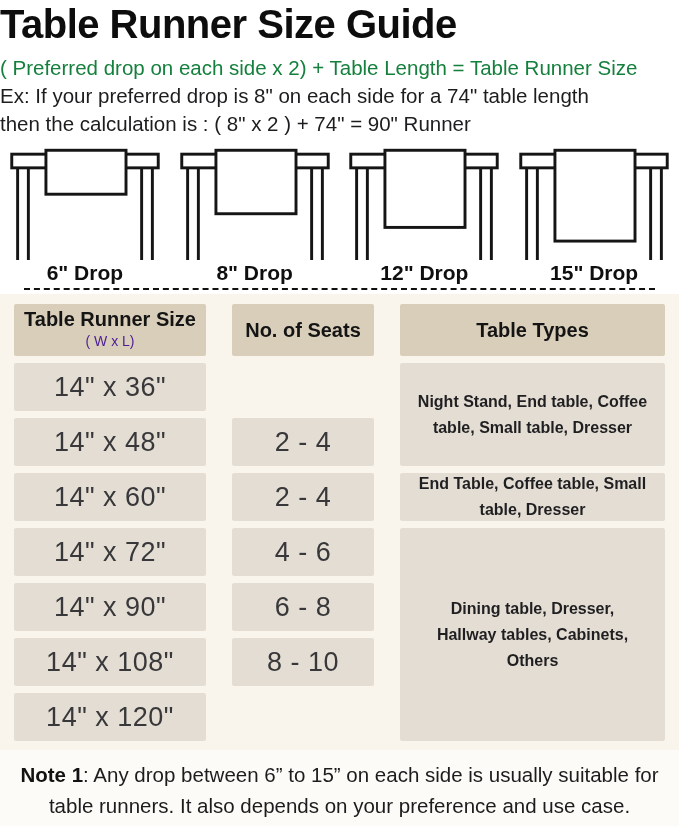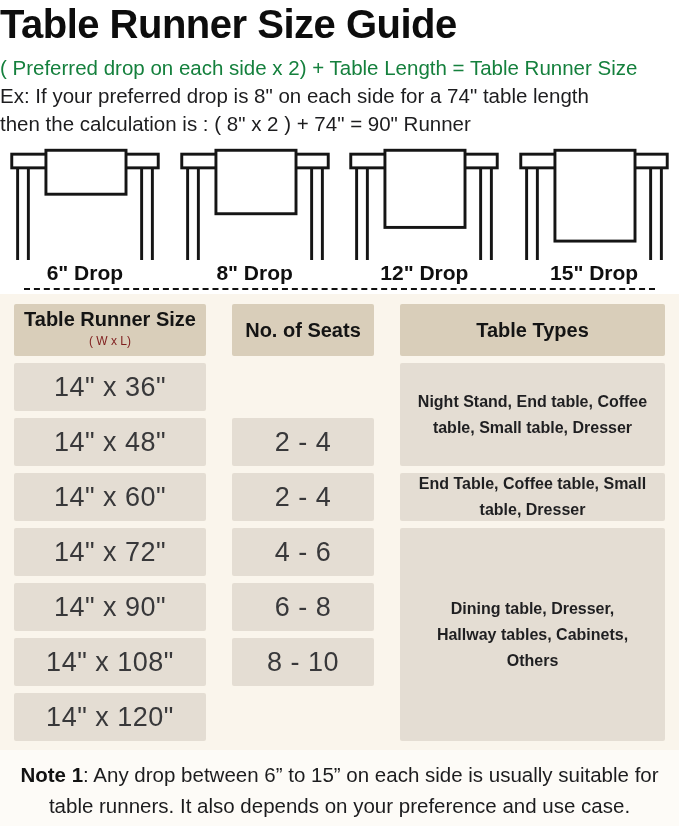--- a/index.html
+++ b/index.html
@@ -52,21 +52,21 @@
     background: var(--data-cell-bg, #e4ddd3);
     border-radius: 2px;
     display: flex;
     flex-direction: column;
     align-items: center;
     justify-content: center;
     text-align: center;
   }
   .cell.hdr { background: var(--header-cell-bg, #d9ceba); }
   .hdr-title { font-size: 20px; font-weight: 700; line-height: 23px; color: #141414; }
-  .hdr-sub { font-size: 12px; font-weight: 400; line-height: 21px; color: #7f1d1d; }
+  .hdr-sub { font-size: 14px; font-weight: 400; line-height: 21px; color: #4c1d95; }
   .val { font-size: 27px; font-weight: 400; letter-spacing: 0.5px; color: #38383a; }
   .tt-text { font-size: 16px; font-weight: 700; line-height: 26px; color: #1f1f21; }
   .tt-1 .tt-text { max-width: 235px; }
   .tt-2 .tt-text { max-width: 250px; }
   .tt-3 .tt-text { max-width: 212px; }
 
   
   .notes {
     background: #fdfbf7;
     text-align: center;

